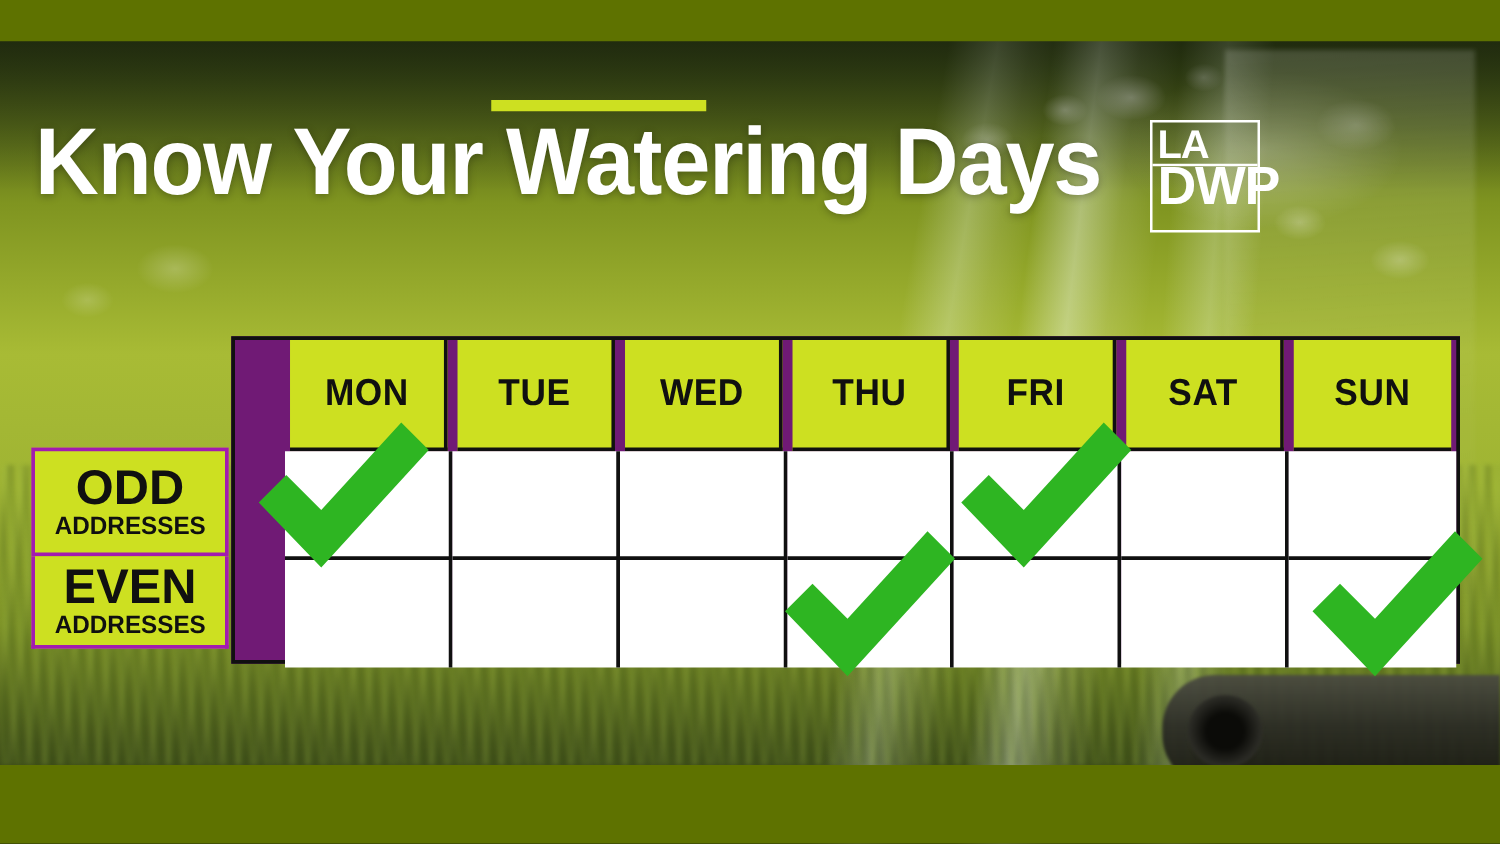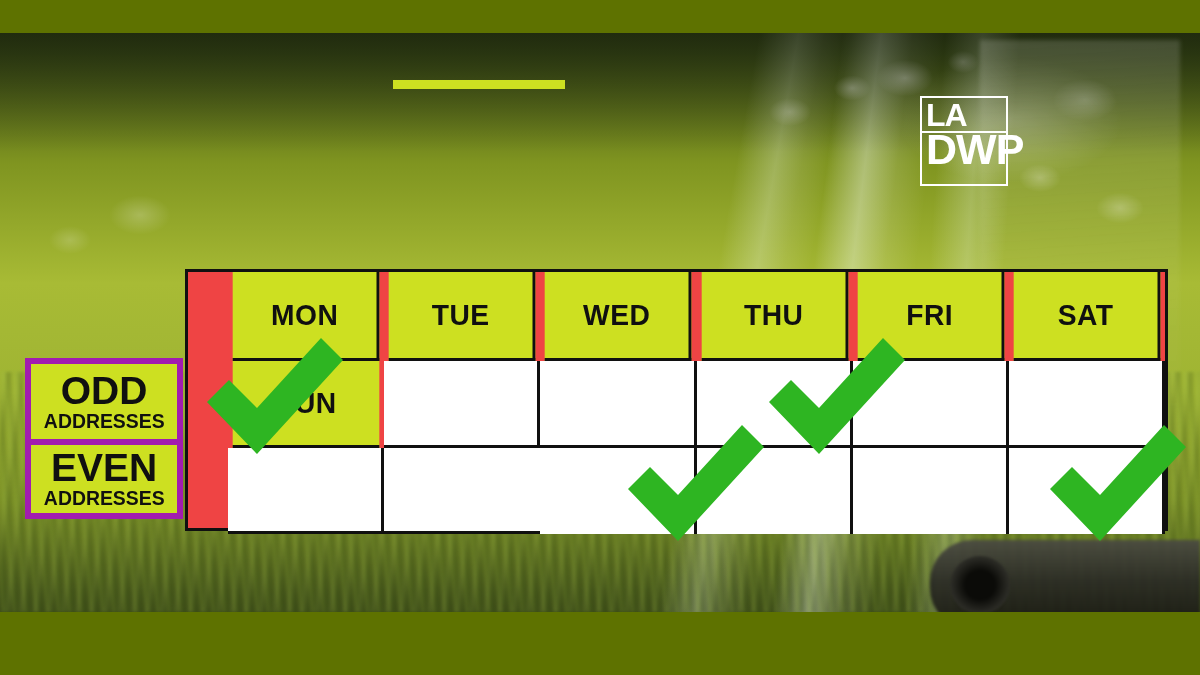--- a/index.html
+++ b/index.html
@@ -201,25 +201,25 @@
     left: 185px;
     top: 269px;
     width: 983px;
     height: 262px;
     z-index: 10;
   }
   .grid {
     position: absolute;
     inset: 0;
     display: grid;
-    grid-template-columns: repeat(6, 1fr);
+    grid-template-columns: repeat(7, 1fr);
     grid-template-rows: 89px 87px 86px;
     border: 3px solid #101010;
     box-sizing: border-box;
-    background: #ef4444;
+    background: #701a75;
     padding-left: 40px;
   }
   .cell {
     border-right: 3px solid #101010;
     border-bottom: 3px solid #101010;
     box-sizing: border-box;
     display: flex;
     align-items: center;
     justify-content: center;
     position: relative;
@@ -241,21 +241,21 @@
   .rowlabels {
     position: absolute;
     left: 25px;
     top: 358px;
     width: 158px;
     z-index: 11;
   }
   .rowlabel {
     box-sizing: border-box;
     background: #cde021;
-    border: 6px solid #a21caf;
+    border: 3px solid #a21caf;
     color: #101010;
     display: flex;
     flex-direction: column;
     align-items: center;
     justify-content: center;
     text-align: center;
   }
   .rowlabel.odd { height: 87px; }
   .rowlabel.even { height: 74px; border-top: none; }
   .rl-main {
@@ -297,20 +297,23 @@
   <div class="bg"></div>
   <div class="bg-dark-top"></div>
   <div class="bg-water-band"></div>
   <div class="bg-blades"></div>
   <div class="bg-hose"></div>
   <div class="bg-hose-inner"></div>
 
   <div class="bar top"></div>
   <div class="bar bottom"></div>
 
+  <div class="title-row">
+    <div class="title">Know Your Watering Days</div>
+  </div>
   <div class="title-underline"></div>
 
   <div class="logo">
     <div class="logo-mark">
       <div class="logo-la">LA</div>
       <div class="logo-dwp">DWP</div>
     </div>
   </div>
 
   <div class="rowlabels">

